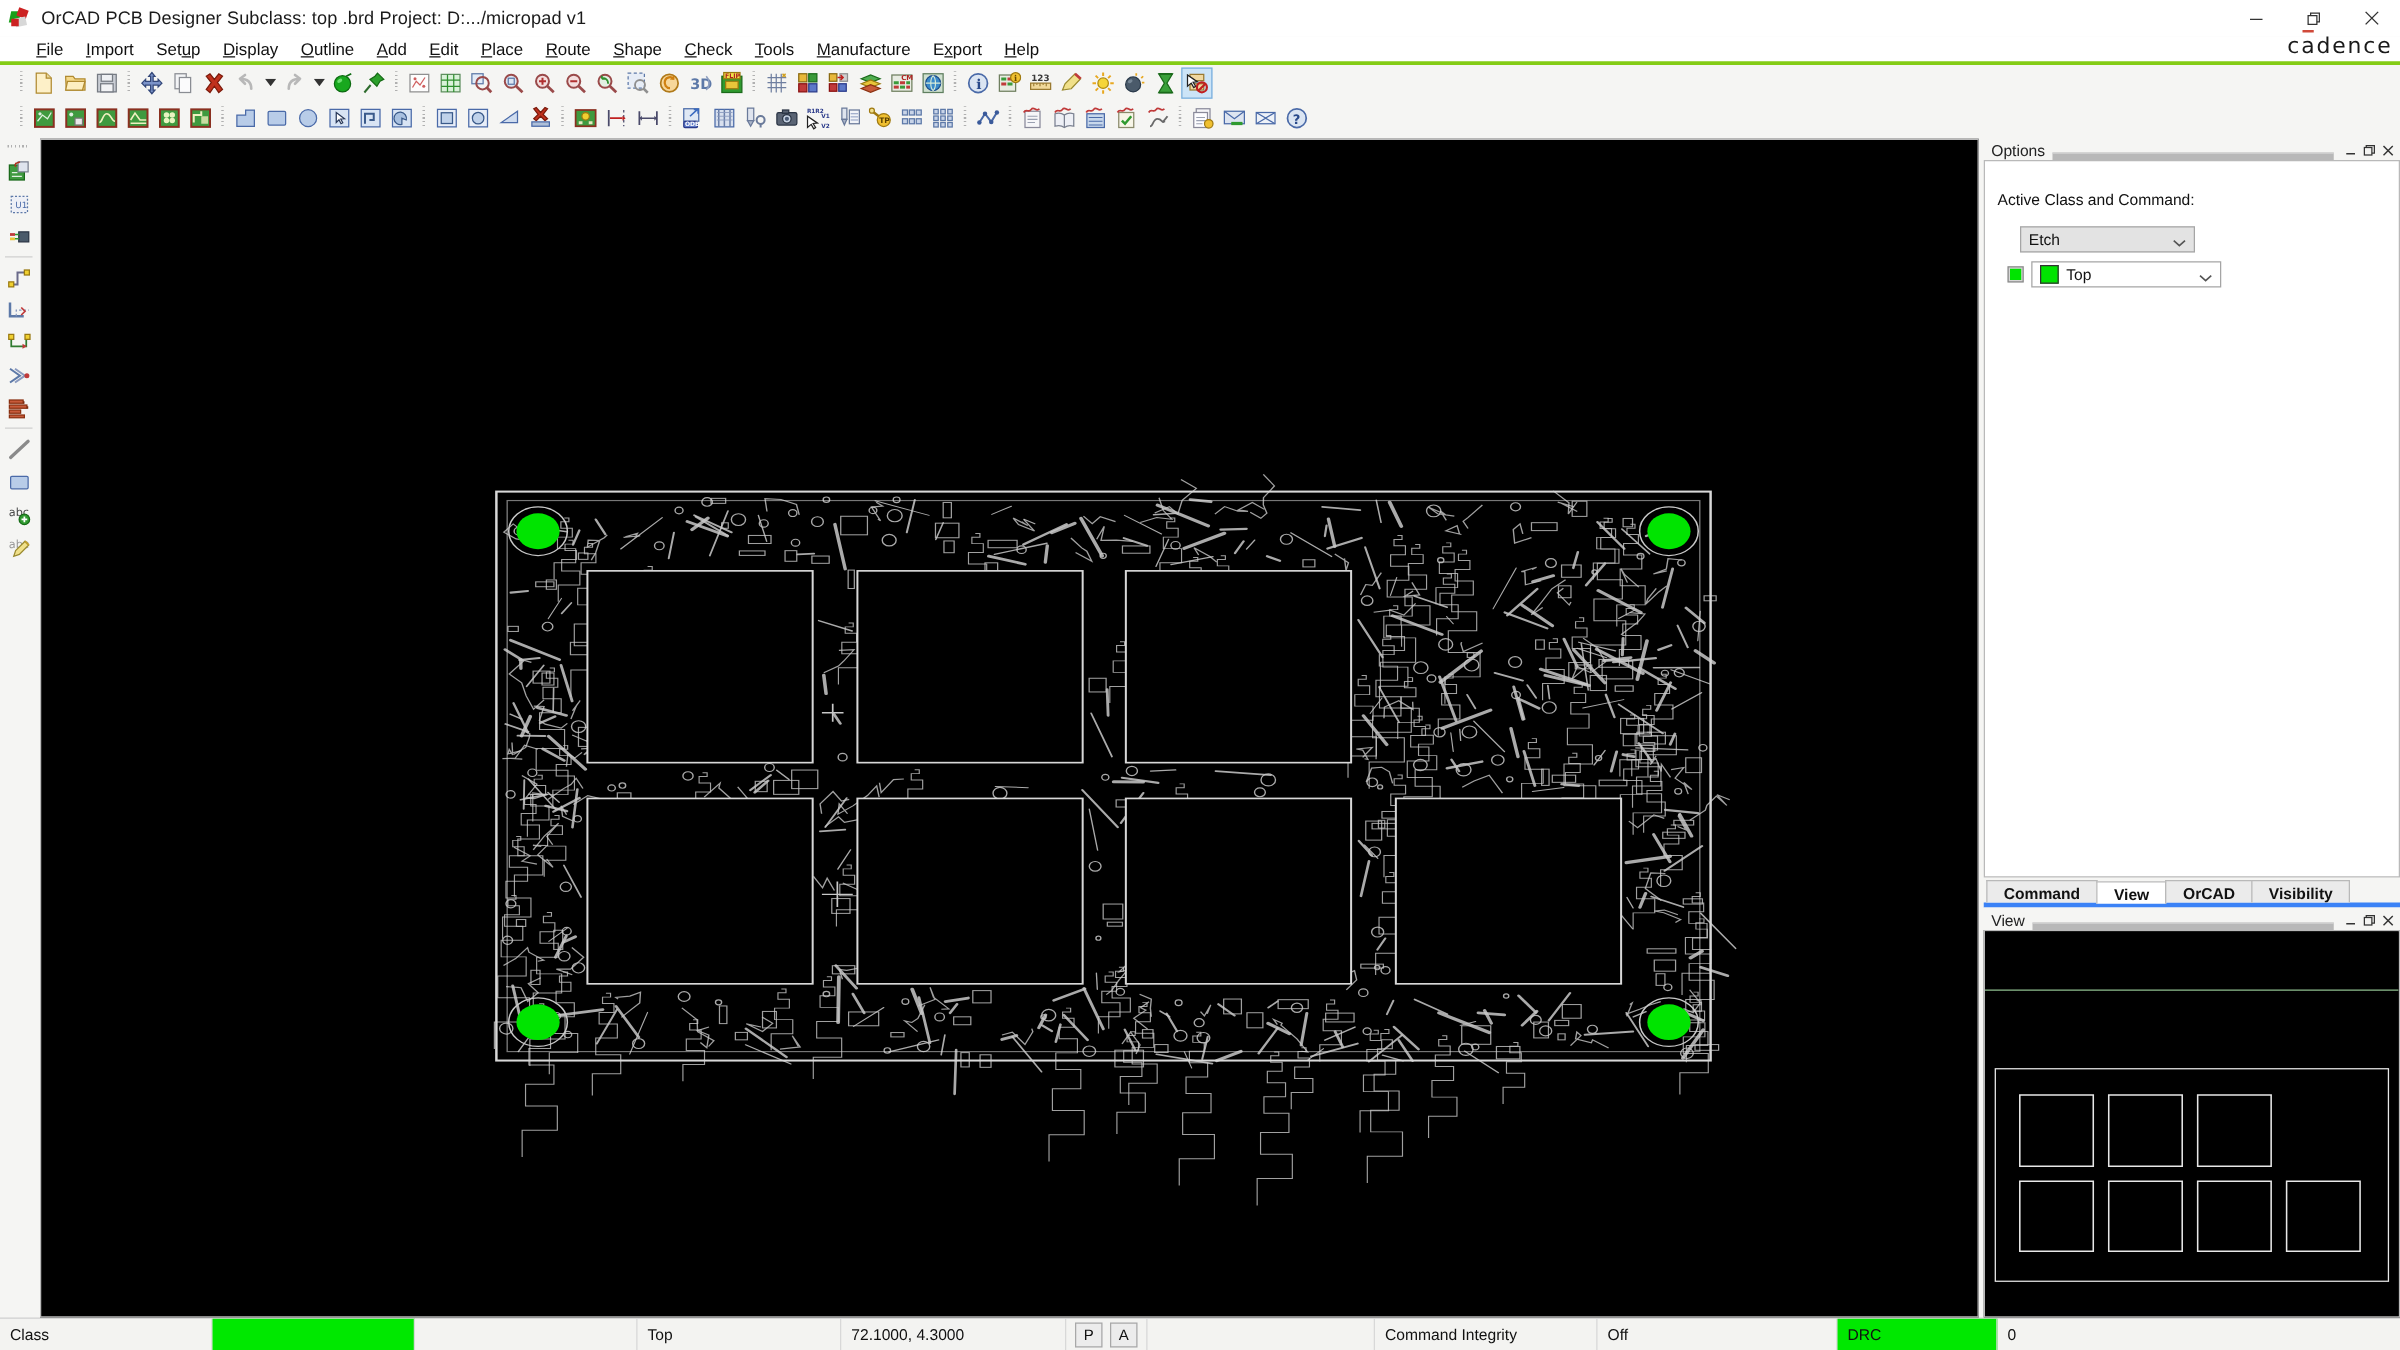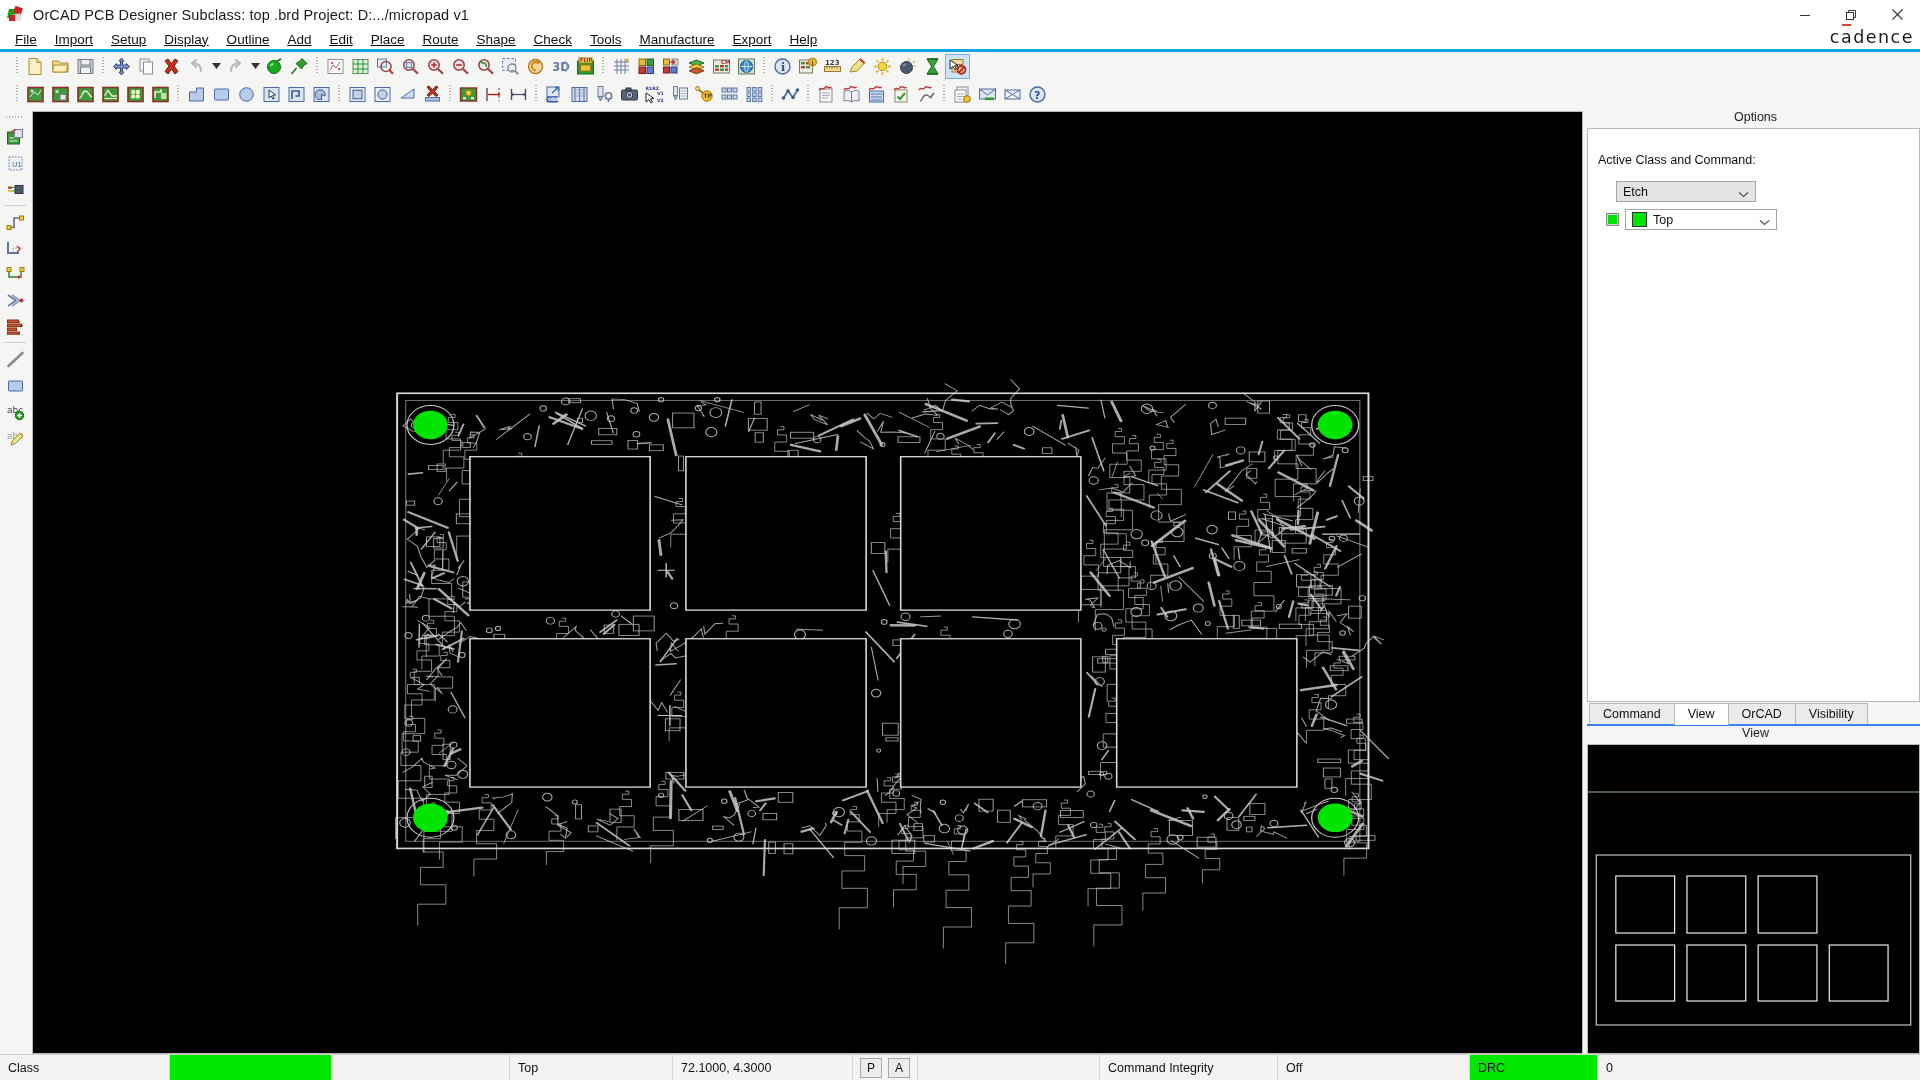--- a/index.html
+++ b/index.html
@@ -29,21 +29,21 @@
     position: absolute; right: 6px; top: 27px; font-size: 17.5px;
     color: #1a1a1a; letter-spacing: 1.5px; font-weight: 400;
     font-family: "DejaVu Sans", sans-serif;
   }
   .cadence-logo .bar { display:inline-block; position:relative; }
   .cadence-logo .bar::after { content:''; position:absolute; left:1px; right:2px; top:-3px; height:2px; background:#d04a3a; }
 
   
   .menubar {
     height: 23px; background: #ffffff; display: flex; align-items: center;
-    padding-left: 6px; flex: 0 0 23px; border-bottom: 3px solid #0ea5e9; text-decoration: underline;
+    padding-left: 20px; flex: 0 0 23px; border-bottom: 3px solid #84cc16;
   }
   .menu-item {
     font-size: 13.5px; color: #111; padding: 2px 9px; white-space: nowrap; cursor: default;
   }
   .menu-item u { text-decoration: underline; }
 
   
   .toolbars { background: #f5f5f3; flex: 0 0 auto; }
   .tbrow { height: 28px; display: flex; align-items: center; padding-left: 12px; }
   .grip { width: 7px; height: 22px; margin: 0 2px; position: relative; flex: 0 0 7px; }
@@ -73,22 +73,22 @@
 
   
   .canvas-wrap { flex: 1 1 auto; padding: 3px 4px 0 2px; min-width: 0; display: flex; }
   .canvas {
     flex: 1 1 auto; background: #000; border: 1px solid #b9b9b9; position: relative; overflow: hidden;
   }
 
   
   .rpanels { width: 333px; flex: 0 0 333px; display: flex; flex-direction: column; background: #f5f5f3; padding-top: 2px; }
   .panel-titlebar {
-    height: 18px; display: flex; align-items: center; padding: 0 2px 0 6px;
-    font-size: 12.5px; color: #222; background: #f5f5f3; flex-direction: column;
+    height: 18px; display: flex; align-items: flex-end; padding: 0 2px 0 6px;
+    font-size: 12.5px; color: #222; background: #f5f5f3;
   }
   .panel-titlebar .ttl { white-space: nowrap; }
   .panel-titlebar .drag-rail {
     flex: 1 1 auto; height: 6px; margin: 0 6px; background: #b8b8b8; border-top: 1px solid #d4d4d4;
   }
   .panel-titlebar .pbtn { width: 15px; height: 15px; display:flex; align-items:center; justify-content:center; color:#333; }
   .options-body {
     flex: 1 1 auto; background: #ffffff; border: 1px solid #b9b9b9; min-height: 0;
     padding: 24px 0 0 10px;
   }
@@ -97,21 +97,21 @@
     height: 21px; border: 1px solid #a5a5a5; background: #e3e3e3; display: flex; align-items: center;
     font-size: 12.5px; color: #111; padding-left: 6px; position: relative;
   }
   .combo.white { background: #ffffff; }
   .combo .chev { position: absolute; right: 6px; top: 5px; }
   .combo-row { display: flex; align-items: center; gap: 6px; margin-bottom: 6px; }
   .swatch-outer { width: 13px; height: 13px; border: 1px solid #8a8a8a; background: #d6d6d6; display:flex; align-items:center; justify-content:center; }
   .swatch-outer i { width: 9px; height: 9px; display:block; }
   .swatch-in { width: 15px; height: 15px; border: 1px solid #333; margin-right: 6px; flex: 0 0 15px; }
 
-  .tabstrip { display: flex; align-items: flex-end; height: 22px; margin-top: 2px; padding-left: 2px; border-bottom: 2px solid #3b82f6; }
+  .tabstrip { display: flex; height: 22px; margin-top: 2px; padding-left: 2px; border-bottom: 4px solid #3b82f6; font-weight: bold; }
   .tab {
     font-size: 12.5px; color: #111; padding: 3px 13px 3px 13px; border: 1px solid #b9b9b9;
     border-bottom: none; background: #ebebeb; margin-right: -1px; line-height: 14px;
   }
   .tab.active { background: #ffffff; position: relative; top: 1px; padding-bottom: 4px; }
 
   .view-body { flex: 0 0 auto; background: #000; border: 1px solid #b9b9b9; position: relative; height: 310px; overflow: hidden; }
 
   
   .statusbar {

